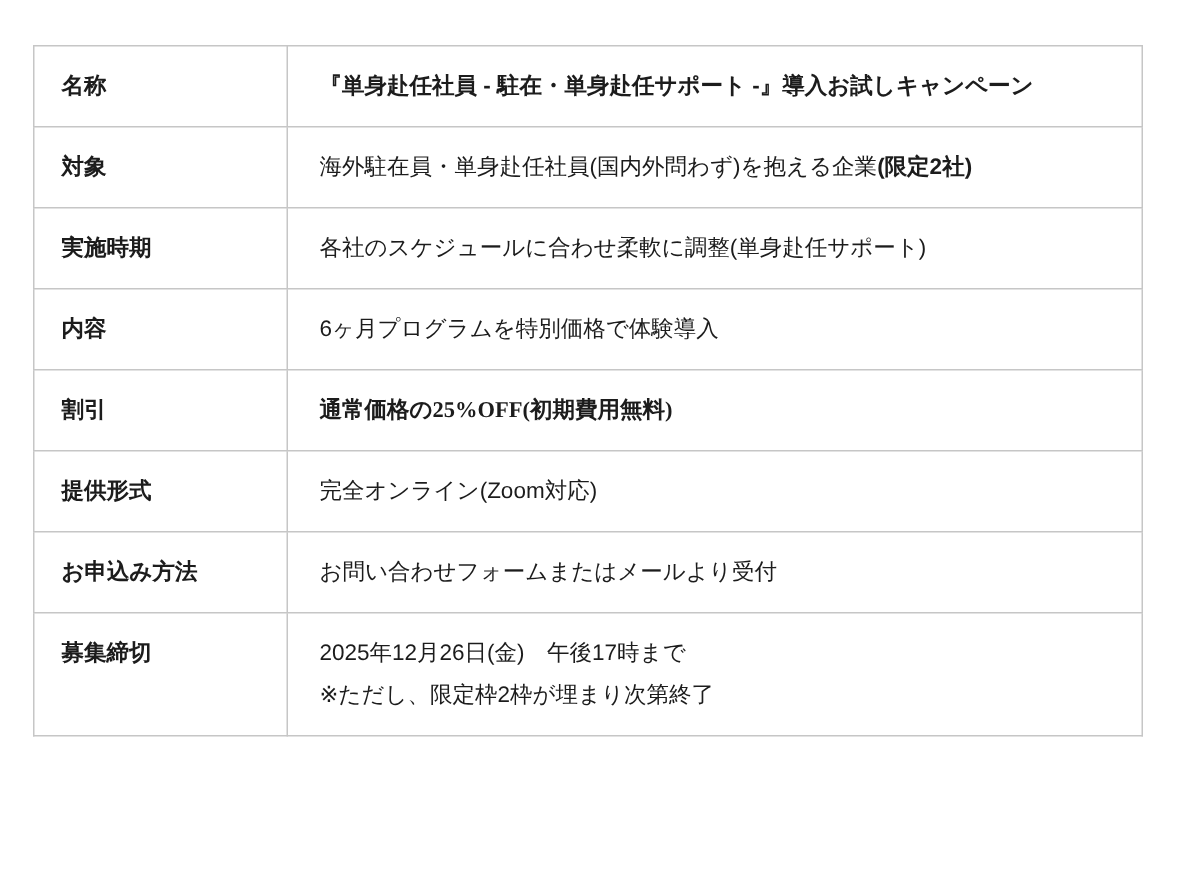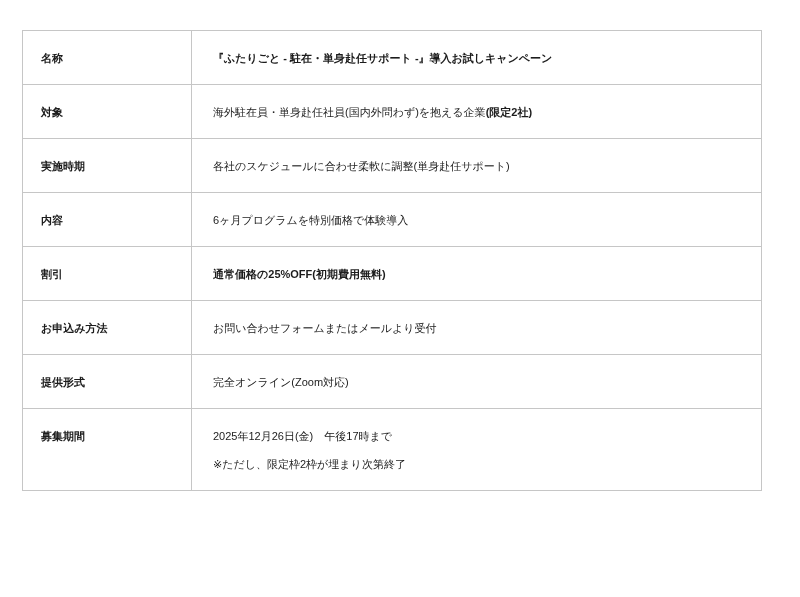--- a/index.html
+++ b/index.html
@@ -18,21 +18,21 @@
     overflow: hidden;
   }
   table.campaign-table {
     position: absolute;
     left: 22px;
     top: 30px;
     width: 740px;
     border-collapse: collapse;
     table-layout: fixed;
     color: #1c1c1c;
-    font-size: 11px;
+    font-size: 15px;
     line-height: 28px;
   }
   table.campaign-table th,
   table.campaign-table td {
     border: 1px solid #c6c6c6;
     vertical-align: top;
     text-align: left;
     font-weight: normal;
     background: #ffffff;
   }
@@ -54,21 +54,21 @@
 </style>
 </head>
 <body style="background: rgb(255, 255, 255);">
 
 <div class="page">
   <table class="campaign-table" style="color: rgb(28, 28, 28);">
     <tbody>
         <tr>
           <th style="border-color: rgb(198, 198, 198);">名称</th>
           <td style="border-color: rgb(198, 198, 198);">
-            <div class="value-line"><span class="bold">『ふたりごと - 駐在・単身赴任サポート -』導入お試しキャンペーン</span></div>
+            <div class="value-line"><span class="bold">『単身赴任社員 - 駐在・単身赴任サポート -』導入お試しキャンペーン</span></div>
           </td>
         </tr>
         <tr>
           <th style="border-color: rgb(198, 198, 198); margin-top: 12px;">対象</th>
           <td style="border-color: rgb(198, 198, 198);">
             <div class="value-line"><span>海外駐在員・単身赴任社員(国内外問わず)を抱える企業</span><span class="bold">(限定2社)</span></div>
           </td>
         </tr>
         <tr>
           <th style="border-color: rgb(198, 198, 198); margin-left: 12px;">実施時期</th>
@@ -77,38 +77,38 @@
           </td>
         </tr>
         <tr>
           <th style="border-color: rgb(198, 198, 198);">内容</th>
           <td style="border-color: rgb(198, 198, 198);">
             <div class="value-line"><span>6ヶ月プログラムを特別価格で体験導入</span></div>
           </td>
         </tr>
         <tr>
           <th style="border-color: rgb(198, 198, 198); margin-left: 16px;">割引</th>
+          <td style="border-color: rgb(198, 198, 198); font-family: Liberation Serif, serif;">
+            <div class="value-line"><span class="bold">通常価格の25%OFF(初期費用無料)</span></div>
+          </td>
+        </tr>
+        <tr>
+          <th style="border-color: rgb(198, 198, 198);">提供形式</th>
           <td style="border-color: rgb(198, 198, 198);">
-            <div class="value-line"><span class="bold">通常価格の25%OFF(初期費用無料)</span></div>
+            <div class="value-line"><span>完全オンライン(Zoom対応)</span></div>
           </td>
         </tr>
         <tr>
           <th style="border-color: rgb(198, 198, 198);">お申込み方法</th>
           <td style="border-color: rgb(198, 198, 198);">
             <div class="value-line"><span>お問い合わせフォームまたはメールより受付</span></div>
           </td>
         </tr>
         <tr>
-          <th style="border-color: rgb(198, 198, 198);">提供形式</th>
-          <td style="border-color: rgb(198, 198, 198);">
-            <div class="value-line"><span>完全オンライン(Zoom対応)</span></div>
-          </td>
-        </tr>
-        <tr>
-          <th style="border-color: rgb(198, 198, 198);">募集期間</th>
+          <th style="border-color: rgb(198, 198, 198);">募集締切</th>
           <td style="border-color: rgb(198, 198, 198); margin-top: 24px;">
             <div class="value-line"><span>2025年12月26日(金)　午後17時まで</span></div>
             <div class="value-line"><span>※ただし、限定枠2枠が埋まり次第終了</span></div>
           </td>
         </tr>
       </tbody>
   </table>
 </div>
 
 </body></html>

